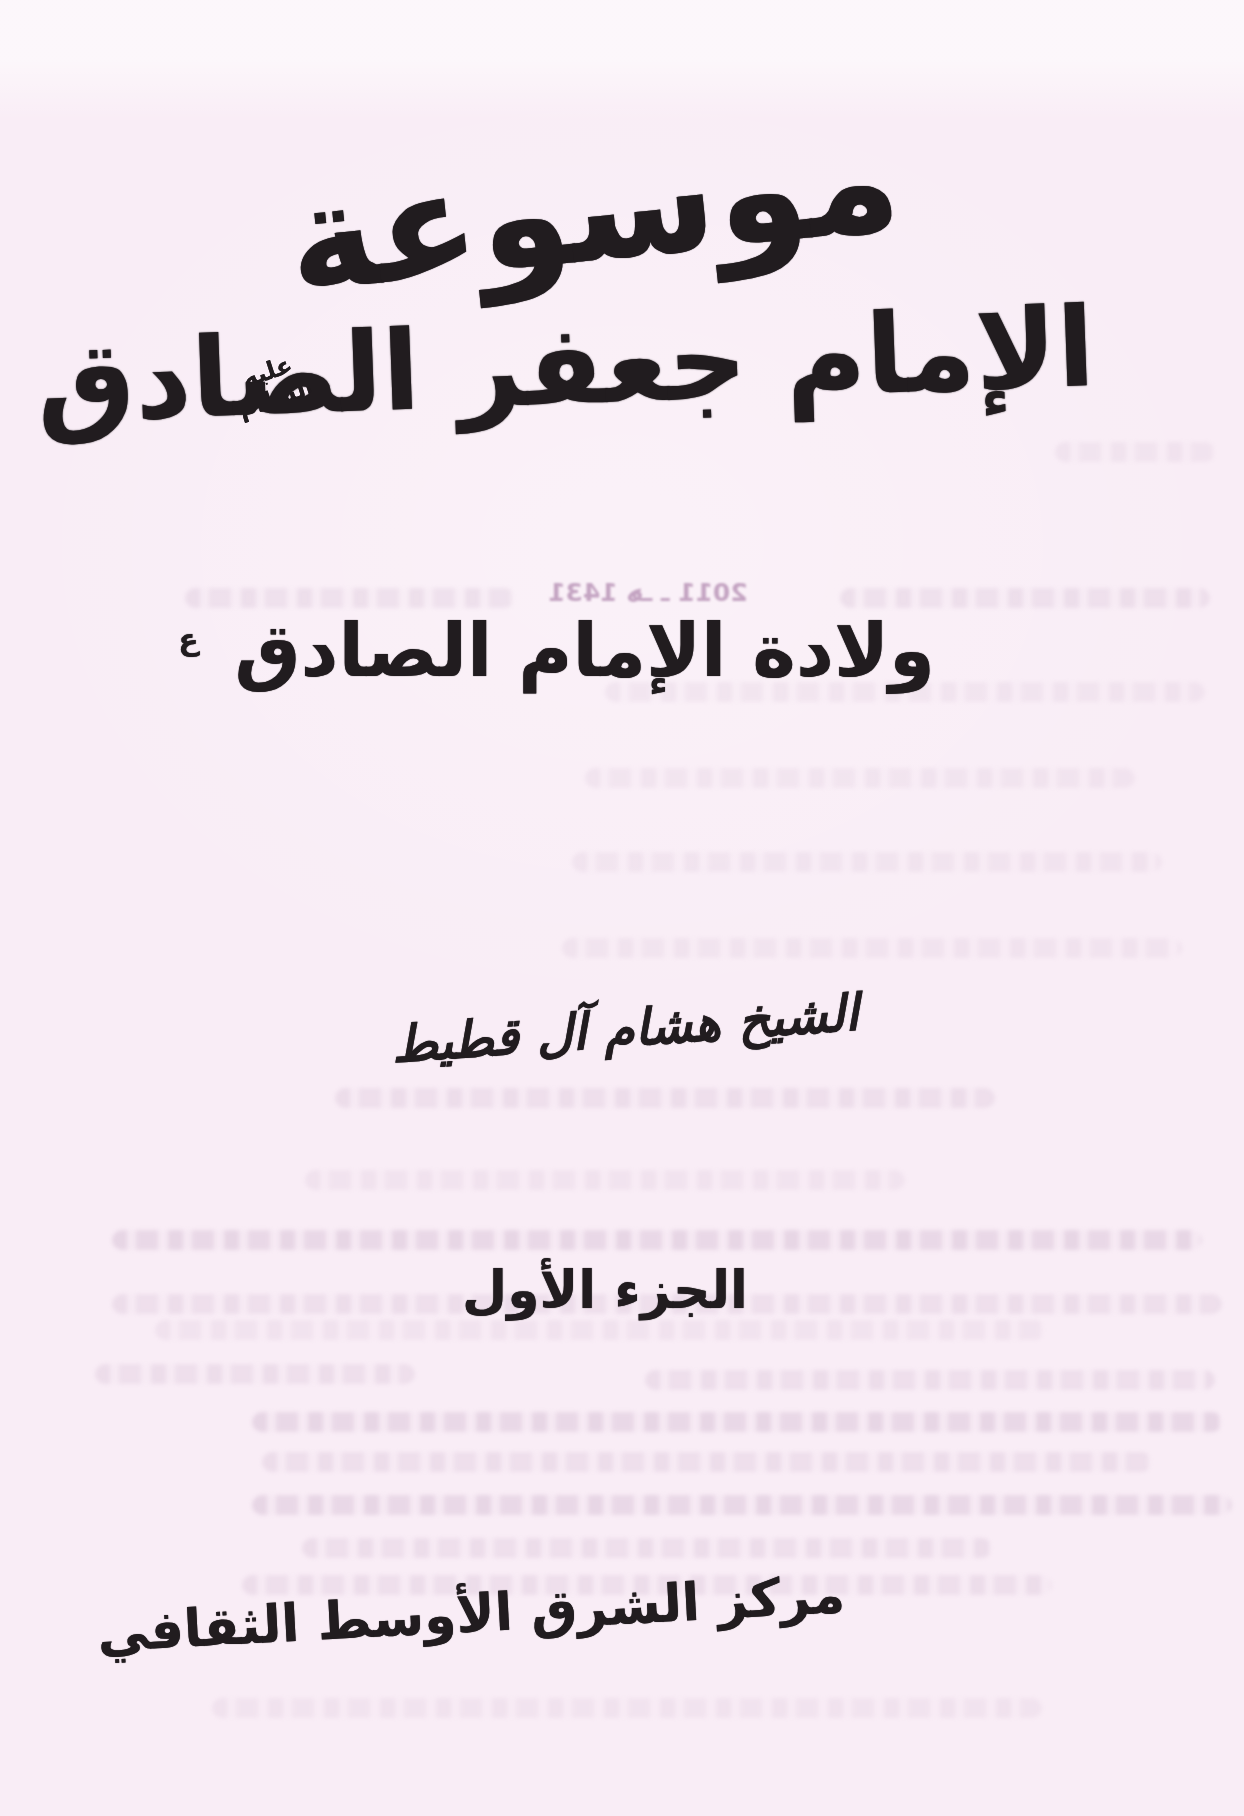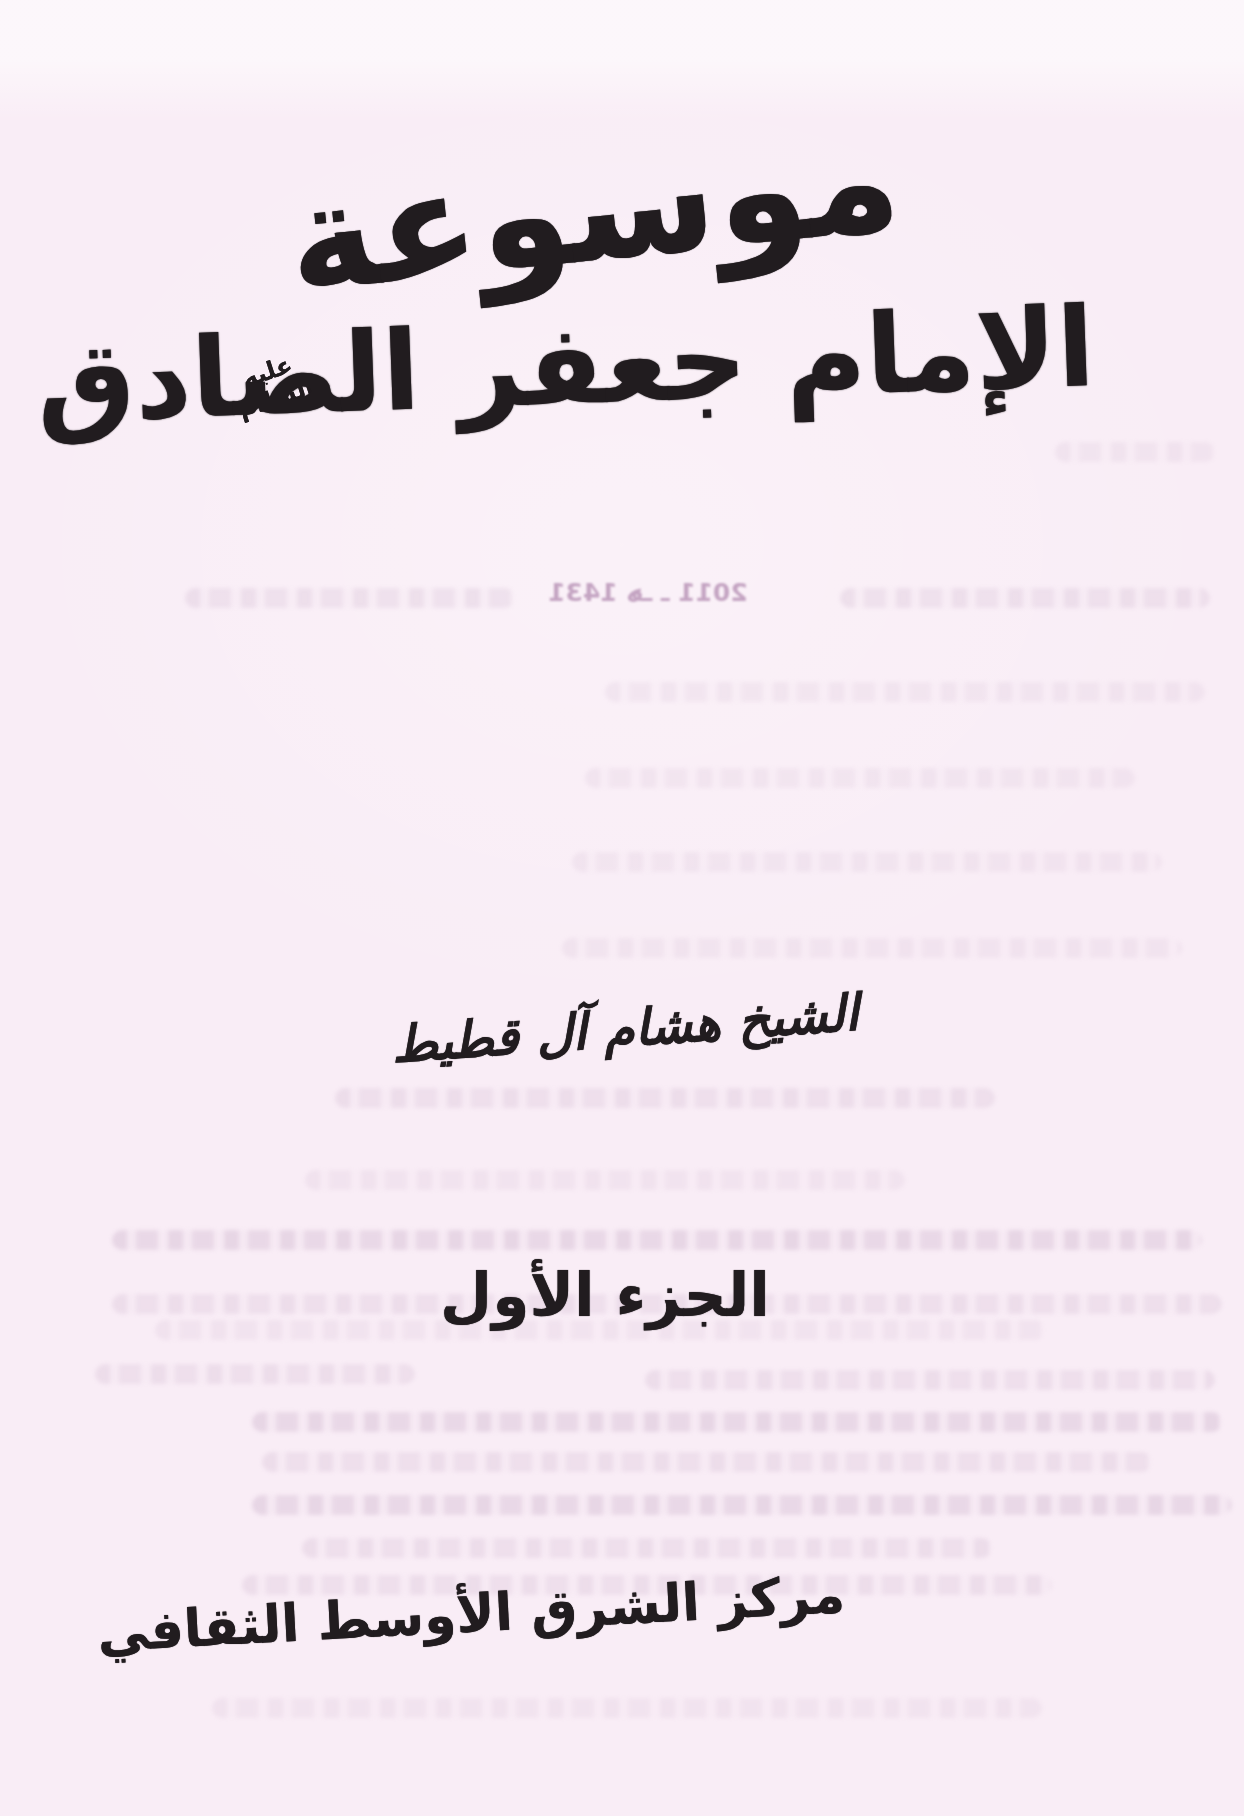--- a/index.html
+++ b/index.html
@@ -54,21 +54,21 @@
   .author{
     left:375px;top:1002px;width:500px;
     font-size:50px;line-height:1.1;
     font-style:italic;
     transform:rotate(-4deg);
     white-space:nowrap;
     text-shadow:0 0 .8px #211c1f;
   }
   .part-label{
     left:425px;top:1262px;width:360px;
-    font-size:60px;line-height:1.1;
+    font-size:52px;line-height:1.1;
     text-shadow:0 0 1px #211c1f;
   }
   .publisher{
     left:315px;top:1580px;width:530px;
     font-size:52px;line-height:1.1;
     transform:rotate(-3deg);
     white-space:nowrap;
     text-shadow:0 0 .8px #211c1f;
   }
 
@@ -118,20 +118,24 @@
   <div class="ghost-smudge g-med" style="top:1538px;left:302px;width:690px;"></div>
   <div class="ghost-smudge g-med" style="top:1575px;left:242px;width:810px;"></div>
   <div class="ghost-smudge g-weak" style="top:1698px;left:212px;width:830px;"></div>
 
   <div class="abs ink center series-title">موسوعة</div>
 
   <div class="abs ink center honorific-seal">عليه السلام</div>
 
   <div class="abs ink center imam-name">الإمام جعفر الصادق</div>
 
+  <div class="abs ink center subtitle">
+    <span>ولادة الإمام الصادق</span>
+    <sup>ع</sup>
+  </div>
 
   <div class="abs ink center author">الشيخ هشام آل قطيط</div>
 
   <div class="abs ink center part-label">الجزء الأول</div>
 
   <div class="abs ink center publisher">مركز الشرق الأوسط الثقافي</div>
 
 </div>
 
 </body></html>

